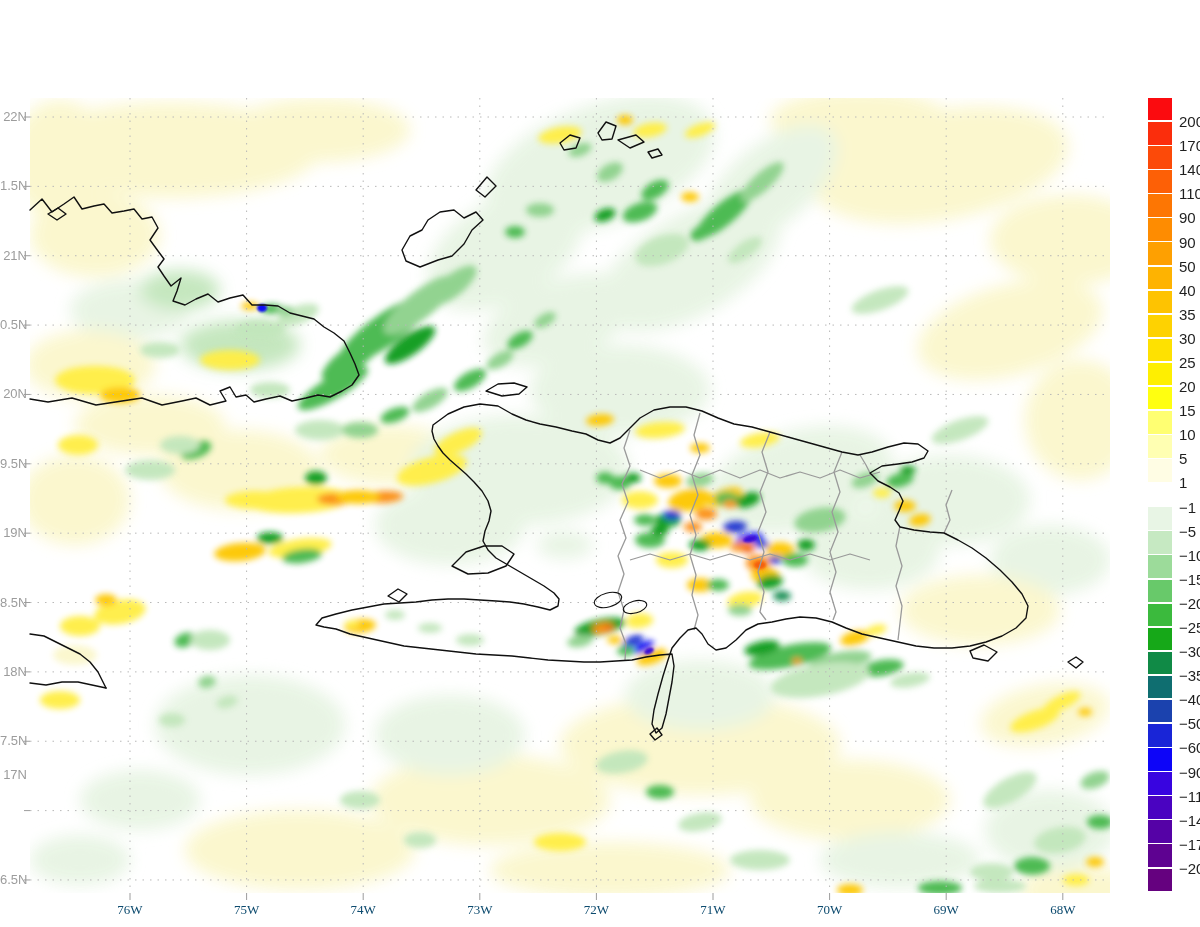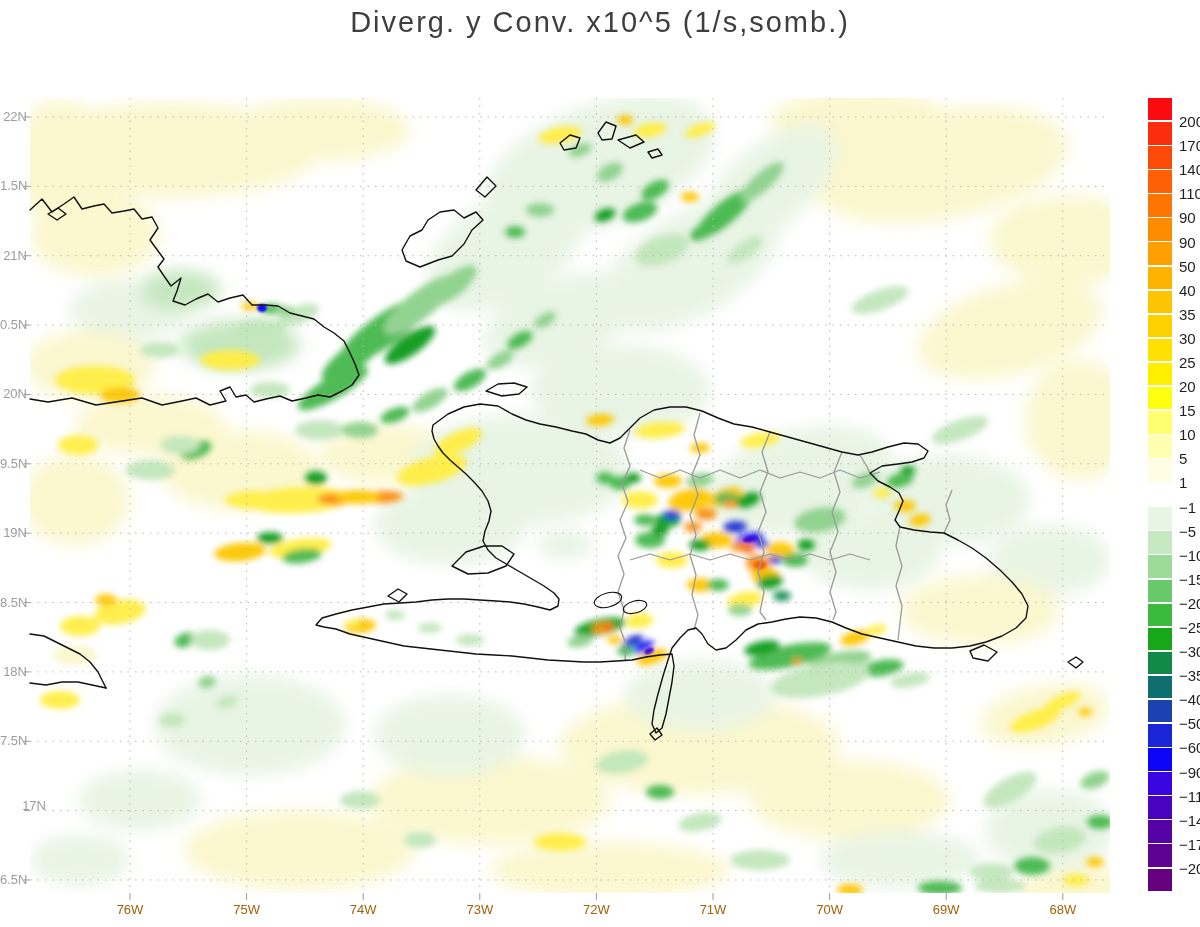--- a/index.html
+++ b/index.html
@@ -5,36 +5,35 @@
   html,body{margin:0;padding:0;background:#fff;}
   #root{position:relative;width:1200px;height:927px;background:#fff;overflow:hidden;
         font-family:"Liberation Sans",sans-serif;}
   .title{position:absolute;top:6px;left:0;width:1200px;text-align:center;
          font-size:29px;letter-spacing:2px;color:#3e3e3e;white-space:pre;}
   .sub1{position:absolute;top:45px;left:62px;font-size:17px;letter-spacing:1.8px;
         color:#2533cf;white-space:pre;}
   .sub2{position:absolute;top:68px;left:45px;font-size:16px;letter-spacing:0.9px;
         color:#2fa4e1;white-space:pre;}
   .ylab{position:absolute;left:0;width:27px;text-align:right;font-size:13px;color:#9c9c9c;}
-  .xlab{position:absolute;width:44px;text-align:center;font-size:13px;color:#a16207;top:902px;}
+  .xlab{position:absolute;width:44px;text-align:center;font-size:13px;color:#0c4a6e;top:902px;font-family:Liberation Serif, serif;}
   .cbseg{width:24px;}
   #cbar{position:absolute;left:1148px;top:98px;width:24px;height:795px;
         display:flex;flex-direction:column;}
   .cblab{position:absolute;left:1179px;font-size:15px;color:#1f1f1f;white-space:nowrap;}
   #wmark{position:absolute;left:915px;top:874px;width:211px;height:24px;background:#fff;
          border:1px solid #9a9a9a;box-sizing:border-box;text-align:center;
          font-size:15px;line-height:21px;color:#4a4a4a;letter-spacing:0.5px;white-space:pre;}
   #wmark .brand{color:#2547d0;font-weight:bold;}
   svg{position:absolute;left:0;top:0;}
 </style>
 </head>
 <body>
 
 <div id="root">
-  <div class="title">Diverg. y Conv. x10^5 (1/s,somb.)</div>
 
   <div>
       <svg width="1200" height="927" viewBox="0 0 1200 927">
 <defs>
  <clipPath id="plot">
             <rect x="30" y="98" width="1080" height="795"></rect>
           </clipPath>
  <filter id="b8" x="-50%" y="-50%" width="200%" height="200%">
             <feGaussianBlur stdDeviation="8"></feGaussianBlur>
           </filter>
@@ -353,21 +352,21 @@
       <div class="ylab" style="top: 109px;">22N</div>
       <div class="ylab" style="top: 178.36px;">1.5N</div>
       <div class="ylab" style="top: 247.72px;">21N</div>
       <div class="ylab" style="top: 317.08px;">0.5N</div>
       <div class="ylab" style="top: 386.44px;">20N</div>
       <div class="ylab" style="top: 455.8px;">9.5N</div>
       <div class="ylab" style="top: 525.16px;">19N</div>
       <div class="ylab" style="top: 594.52px;">8.5N</div>
       <div class="ylab" style="top: 663.88px;">18N</div>
       <div class="ylab" style="top: 733.24px;">7.5N</div>
-      <div class="ylab" style="top: 798px; padding-left: 19px;">17N</div>
+      <div class="ylab" style="top: 767px;">17N</div>
       <div class="ylab" style="top: 871.96px;">6.5N</div>
       <div class="xlab" style="left: 108px;">76W</div>
       <div class="xlab" style="left: 224.6px;">75W</div>
       <div class="xlab" style="left: 341.2px;">74W</div>
       <div class="xlab" style="left: 457.8px;">73W</div>
       <div class="xlab" style="left: 574.4px;">72W</div>
       <div class="xlab" style="left: 691px;">71W</div>
       <div class="xlab" style="left: 807.6px;">70W</div>
       <div class="xlab" style="left: 924.2px;">69W</div>
       <div class="xlab" style="left: 1040.8px;">68W</div>

